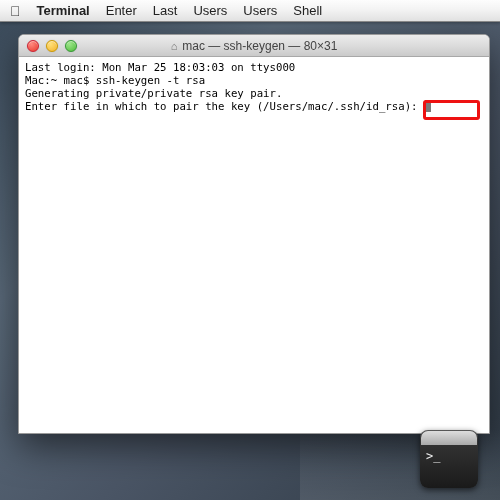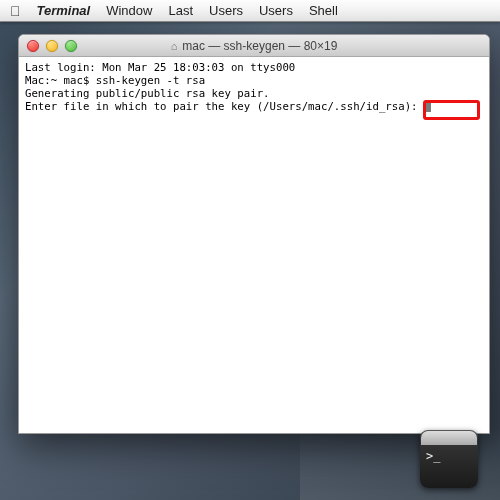--- a/index.html
+++ b/index.html
@@ -19,21 +19,21 @@
       align-items: center;
       padding: 0 10px;
       font-size: 13px;
       color: #222;
       gap: 16px;
       box-shadow: 0 1px 3px rgba(0,0,0,0.3);
       position: relative;
       z-index: 5;
     }
     .apple { font-size: 14px; color: #333; }
-    .menubar .appname { font-weight: bold; font-style: italic; }
+    .menubar .appname { font-weight: bold; }
     .menubar span { cursor: default; }
     
     .window {
       position: absolute;
       top: 34px; left: 18px;
       width: 472px; height: 400px;
       background: #fff;
       border: 1px solid #9a9a9a;
       border-radius: 6px 6px 0 0;
       box-shadow: 0 12px 36px rgba(0,0,0,0.55);
@@ -119,42 +119,42 @@
       background: linear-gradient(to top, rgba(255,255,255,0.10), rgba(255,255,255,0));
       pointer-events: none;
     }
   </style>
 </head>
 <body>
 
 <div class="menubar">
   <span class="apple"></span>
   <span class="appname">Terminal</span>
-  <span>Window</span>
+  <span>Enter</span>
   <span>Last</span>
   <span>Users</span>
   <span>Users</span>
   <span>Shell</span>
 </div>
 
 <div class="window">
   <div class="titlebar">
     <div class="traffic">
       <div class="light red"></div>
       <div class="light yel"></div>
       <div class="light grn"></div>
     </div>
     <div class="titlecenter">
       <span class="home-icon">⌂</span>
-      <span>mac — ssh-keygen — 80×19</span>
+      <span>mac — ssh-keygen — 80×31</span>
     </div>
   </div>
   <div class="term-content"><span class="term-line">Last login: Mon Mar 25 18:03:03 on ttys000</span>
 <span class="term-line">Mac:~ mac$ ssh-keygen -t rsa</span>
-<span class="term-line">Generating public/public rsa key pair.</span>
+<span class="term-line">Generating private/private rsa key pair.</span>
 <span class="term-line">Enter file in which to pair the key (/Users/mac/.ssh/id_rsa): </span><span class="cursor"></span>
     <div class="red-highlight"></div>
   </div>
 </div>
 
 <div class="dock-reflection"></div>
 <div class="dock-icon">
   <div class="tb"></div>
   <div class="body">
     <span>&gt;_</span>

